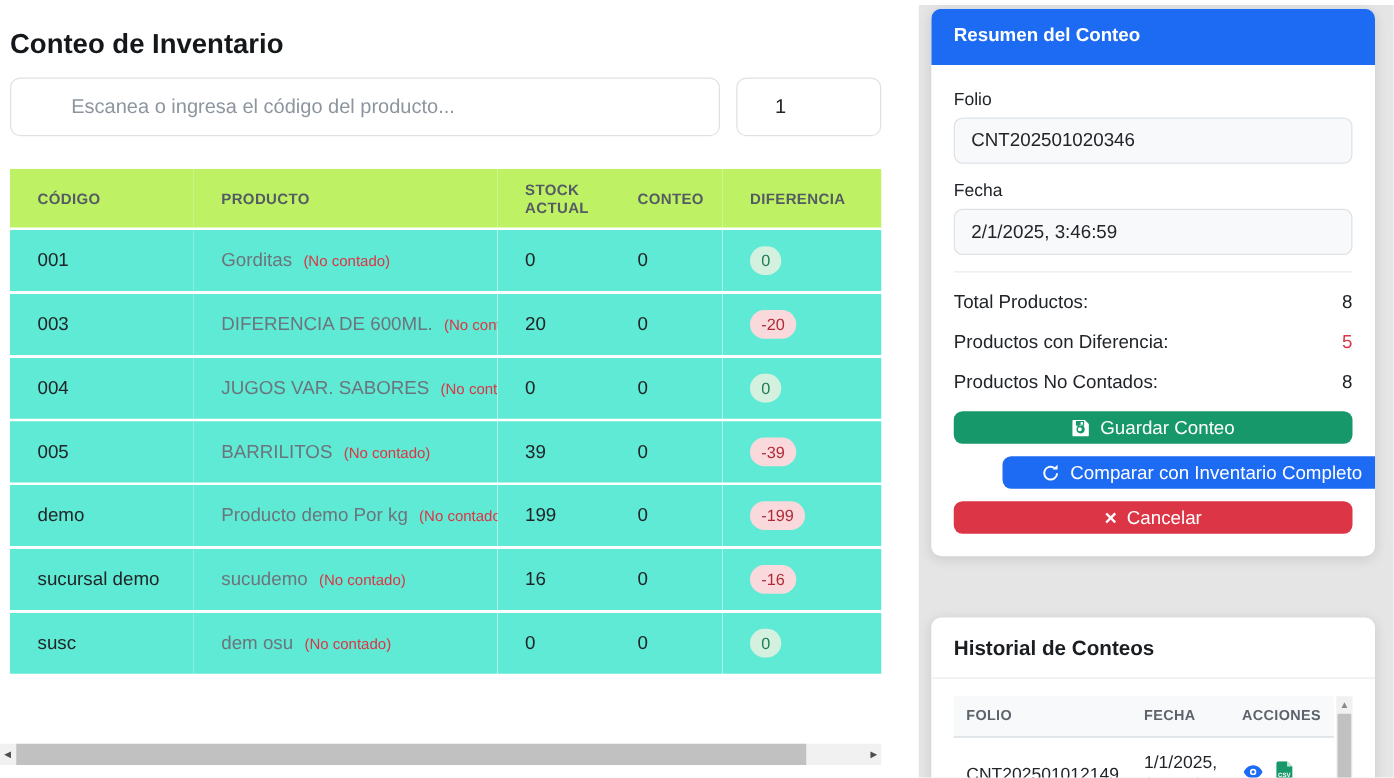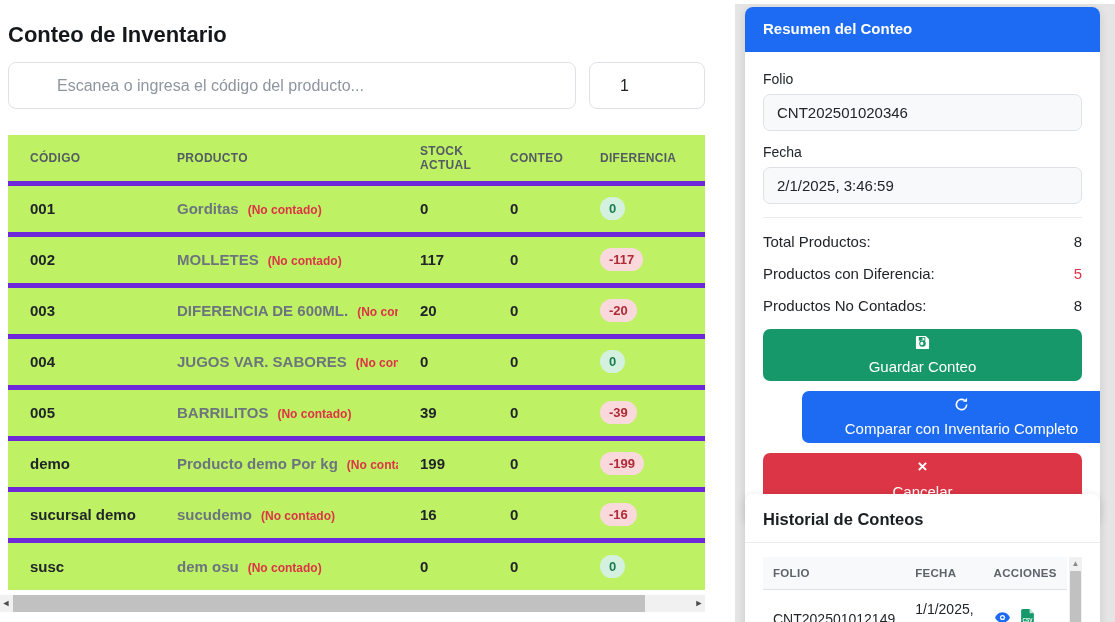--- a/index.html
+++ b/index.html
@@ -31,24 +31,24 @@
   table.inv col.c1{width:147px} table.inv col.c2{width:243px} table.inv col.c3{width:90px}
   table.inv col.c4{width:90px}  table.inv col.c5{width:110px} table.inv col.c6{width:120px}
   table.inv thead th {
     background:#bef264; text-align:left; font-size:12px; font-weight:700;
     color:#545b62; text-transform:uppercase; letter-spacing:.3px;
     height:48px; padding:6px 10px 6px 22px; vertical-align:middle;
     border-bottom:2px solid #ffffff;
   }
   table.inv thead th.narrow { width:78px; }
   table.inv tbody td {
-    background:#bef264; height:51px; padding:6px 10px 6px 22px;
+    background:#5eead4; height:51px; padding:6px 10px 6px 22px;
     font-size:15px; color:#212529; vertical-align:middle;
-    border-bottom:2px solid #ffffff; border-top:5px solid #6d28d9;
-    white-space:nowrap; overflow:hidden;font-weight:bold;
+    border-bottom:2px solid #ffffff; border-top:2px solid #6d28d9;
+    white-space:nowrap; overflow:hidden;
   }
   .pname { color:#6c757d; }
   .status { color:#dc3545; font-size:12px; margin-left:9px; }
   .badge { display:inline-block; min-width:14px; text-align:center; padding:4px 9px; border-radius:50px; font-size:13px; }
   .badge.ok  { background:#d4f1e0; color:#1c7c54; }
   .badge.neg { background:#f9d9dc; color:#b02a37; }
 
   
   .hscroll { position:absolute; left:0; top:595px; width:705px; height:17px; background:#f1f1f1; display:flex; align-items:center; }
   .hscroll .arrow { width:12px; font-size:9px; color:#4d4d4d; text-align:center; line-height:17px; }
@@ -70,22 +70,22 @@
   .field-label { display:block; font-size:14px; color:#212529; margin:4px 0 7px; }
   .ro-input {
     background:#f8f9fa; border:1px solid #dee2e6; border-radius:7px;
     padding:9px 13px; font-size:15px; color:#212529; margin-bottom:13px;
   }
   .divider { border:none; border-top:1px solid #e9ecef; margin:13px 0 6px; }
   .stat-row { display:flex; justify-content:space-between; font-size:15px; margin:15px 0;gap:16px; }
   .stat-val.red { color:#dc3545; }
   .btn {
     display:flex; align-items:center; justify-content:center; gap:8px;
-    width:100%; height:52px; border:none; border-radius:7px; cursor:pointer;
-    color:#fff; font-size:15px; font-family:inherit; margin-top:10px;flex-direction:column;
+    width:100%; height:26px; border:none; border-radius:7px; cursor:pointer;
+    color:#fff; font-size:15px; font-family:inherit; margin-top:10px;
   }
   .btn.green { background:#17986a; }
   .btn.blue  { background:#1d6bf3;margin-left:39px; }
   .btn.red   { background:#dc3545; }
   .btn .xmark { font-size:17px; font-weight:700; line-height:1; }
 
   .history-card { top:490px; height:200px; overflow:hidden; }
   .history-header { font-size:16.5px; font-weight:700; color:#1b1e21; padding:16px 18px 13px; border-bottom:1px solid #e9ecef; }
   .history-wrap { position:relative; margin:14px 18px 0; padding-right:16px; }
   table.hist { border-collapse:collapse; width:100%; }
@@ -138,28 +138,20 @@
         <tbody id="inv-body">
             <tr>
               <td>001</td>
               <td><span class="pname">Gorditas</span><span class="status">(No contado)</span></td>
               <td>0</td>
               <td>0</td>
               <td><span class="badge ok">0</span></td>
               <td></td>
             </tr>
             <tr>
-              <td>002</td>
-              <td><span class="pname">MOLLETES</span><span class="status">(No contado)</span></td>
-              <td>117</td>
-              <td>0</td>
-              <td><span class="badge neg">-117</span></td>
-              <td></td>
-            </tr>
-            <tr>
               <td>003</td>
               <td><span class="pname">DIFERENCIA DE 600ML.</span><span class="status">(No contado)</span></td>
               <td>20</td>
               <td>0</td>
               <td><span class="badge neg">-20</span></td>
               <td></td>
             </tr>
             <tr>
               <td>004</td>
               <td><span class="pname">JUGOS VAR. SABORES</span><span class="status">(No contado)</span></td>

